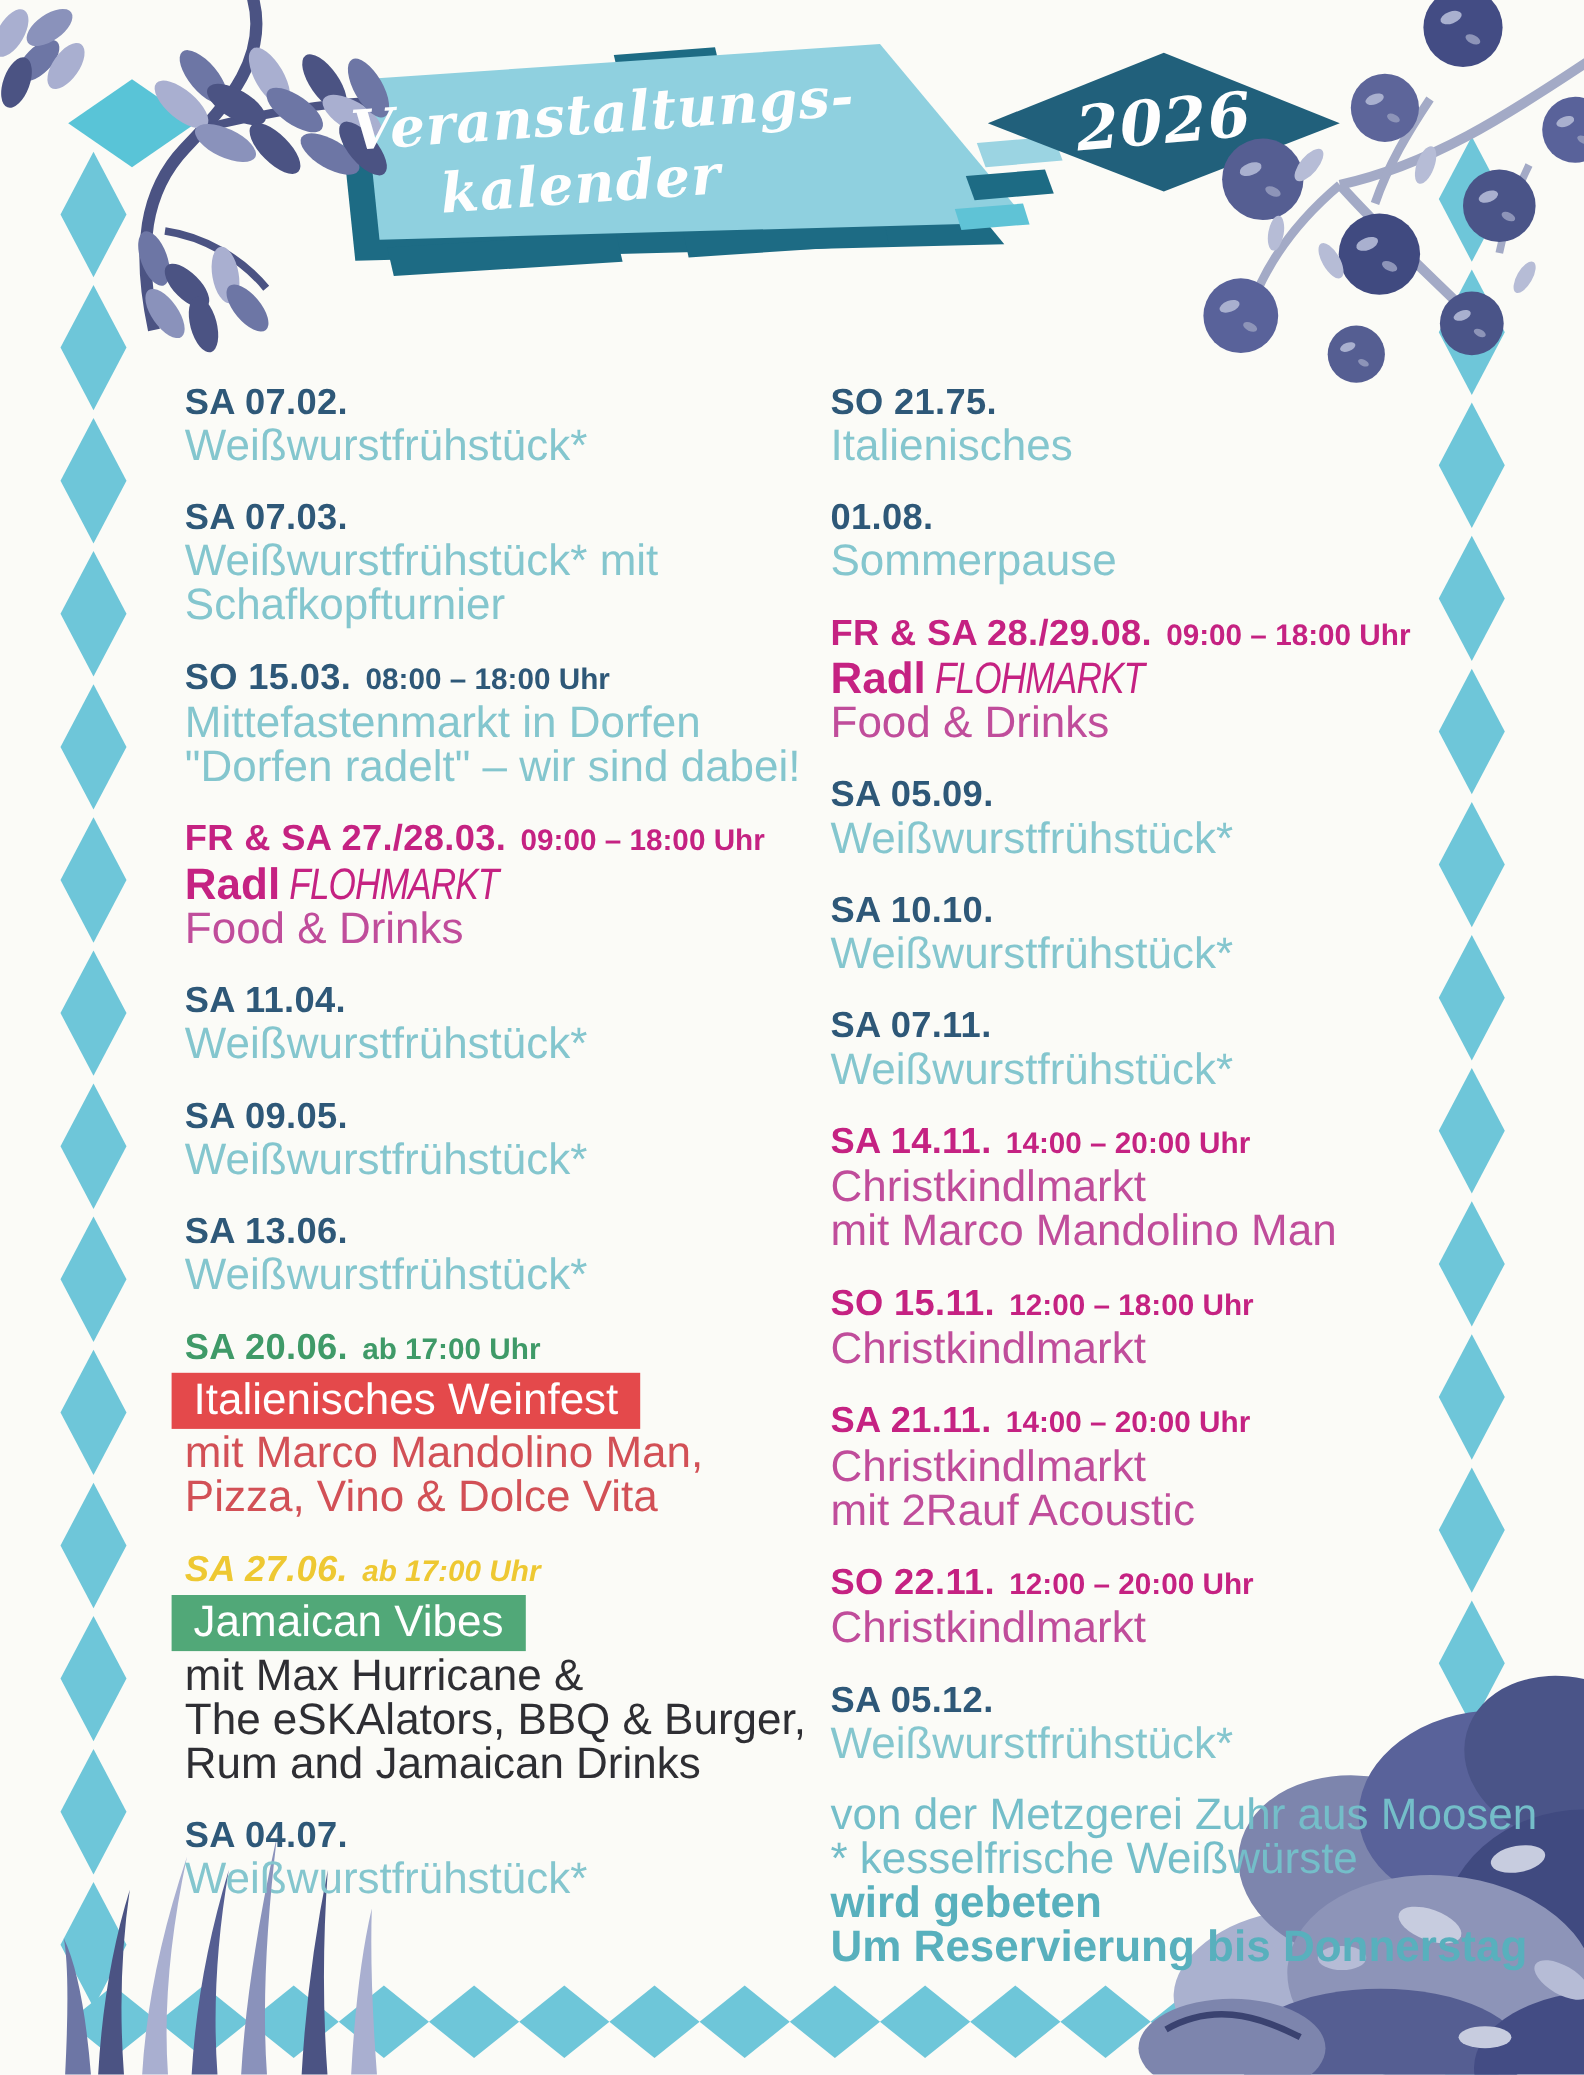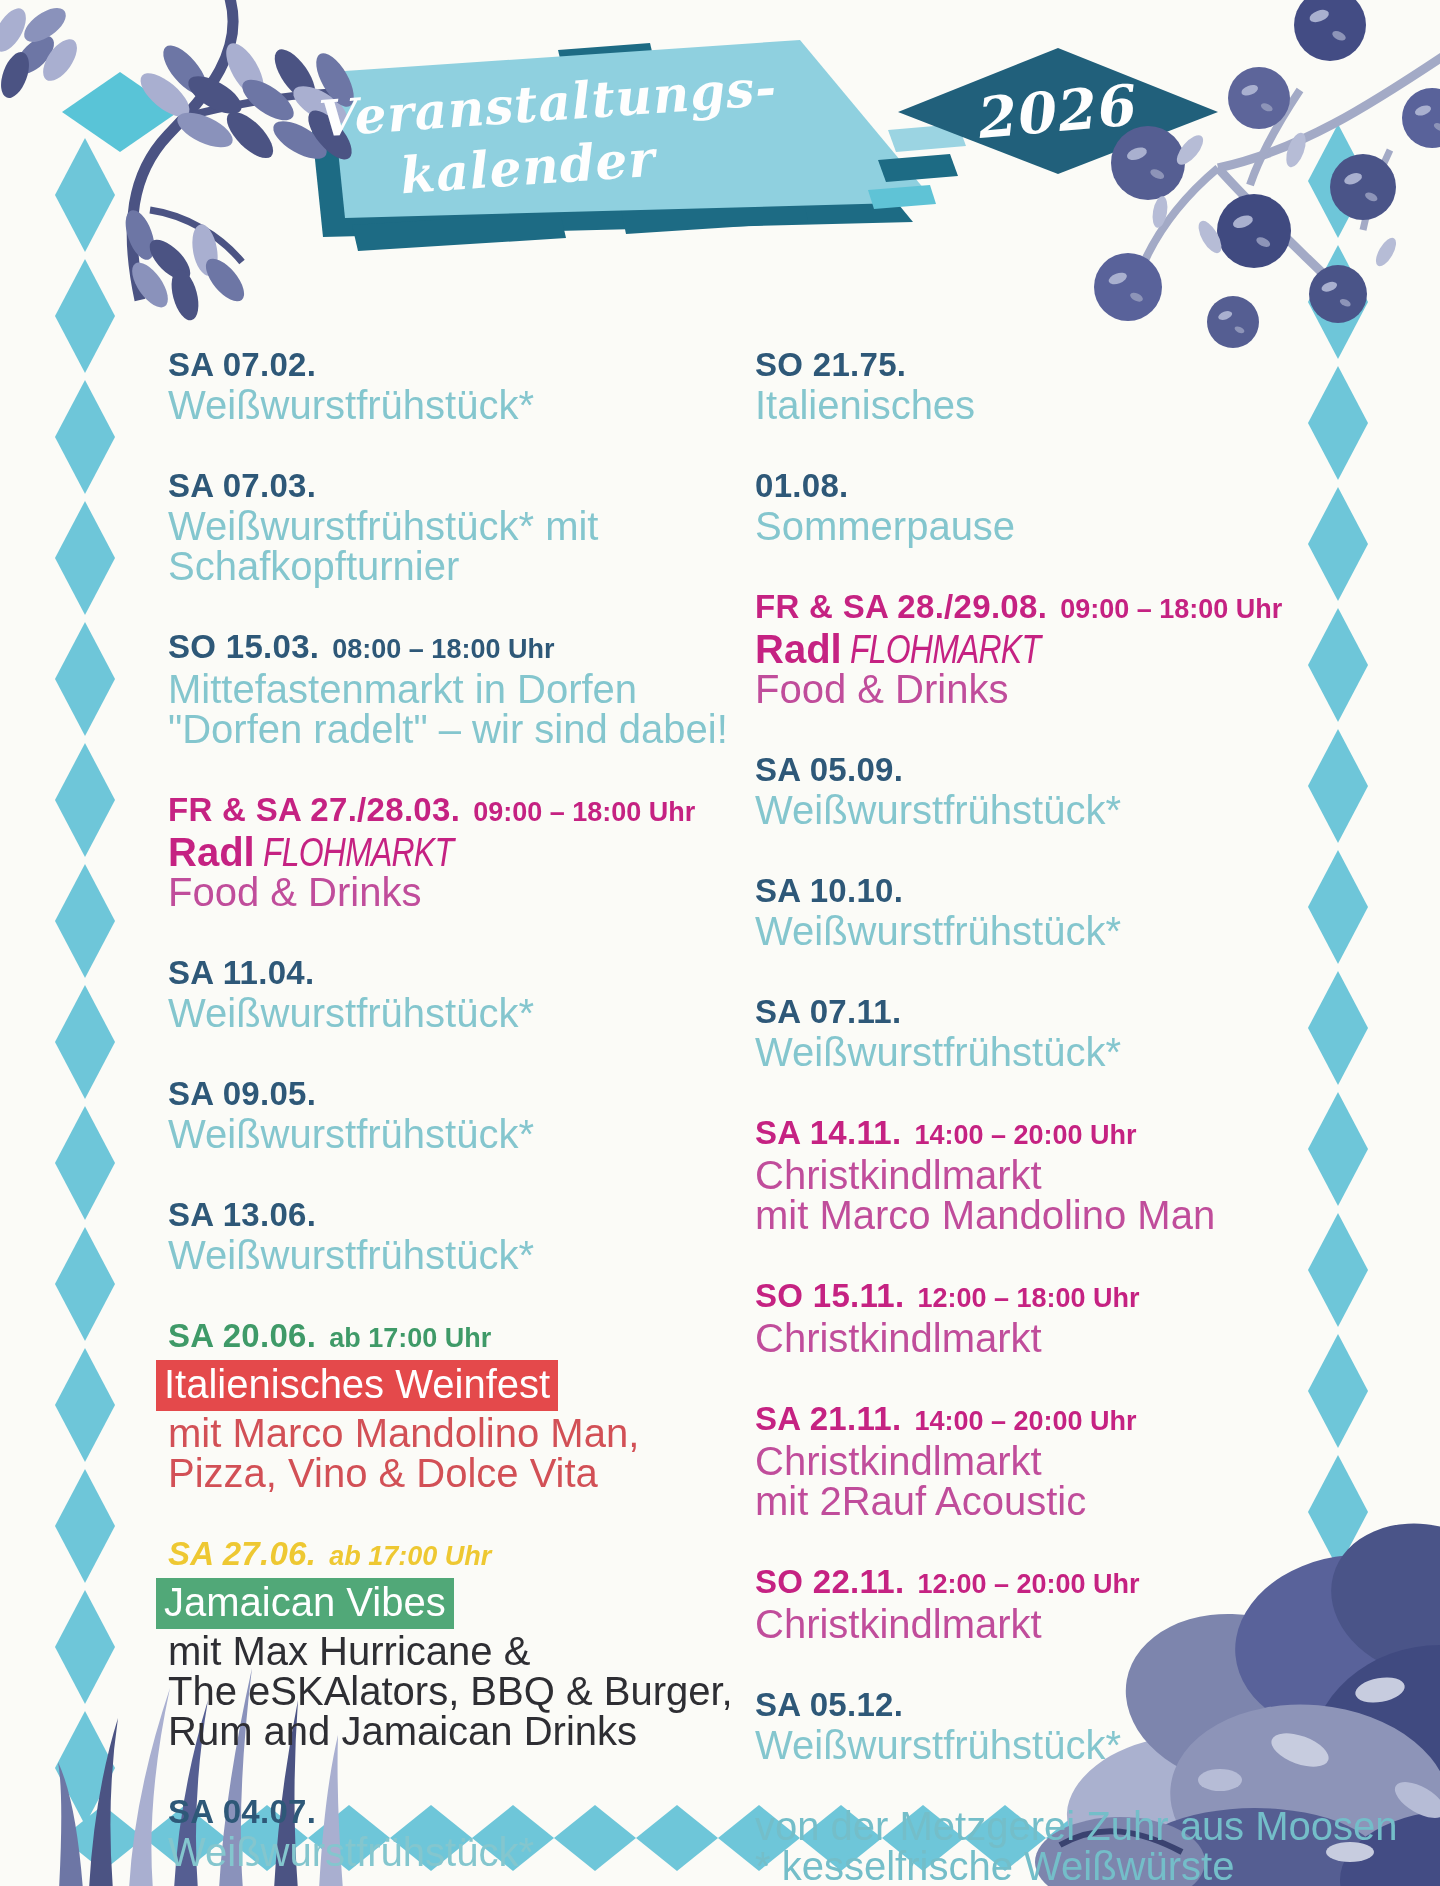--- a/index.html
+++ b/index.html
@@ -11,21 +11,21 @@
   #decor{position:absolute;left:0;top:0;width:1440px;height:1886px;}
   .banner-text{
     position:absolute;color:#fefefe;
     font-family:"DejaVu Serif", serif;font-style:italic;font-weight:bold;
     white-space:nowrap;transform:translate(-50%,-50%) rotate(-4deg);
     letter-spacing:1px;
   }
   #banner-line1{left:548px;top:103px;font-size:50px;}
   #banner-line2{left:528px;top:167px;font-size:50px;}
   #banner-year{left:1058px;top:111px;font-size:56px;transform:translate(-50%,-50%) rotate(-5deg);}
-  .event-col{position:absolute;display:flex;flex-direction:column;gap:41px;width:600px;}
+  .event-col{position:absolute;display:flex;flex-direction:column;gap:25px;width:600px;}
   #col-left{left:168px;top:345px;}
   #col-right{left:755px;top:345px;}
   .event{line-height:40px;white-space:nowrap;}
   .event-date{font-weight:bold;font-size:33px;letter-spacing:.3px;}
   .event-date .time-text{font-size:27px;margin-left:13px;letter-spacing:0;}
   .event-line{font-size:40px;}
   .dc-navy{color:var(--navy);}
   .dc-pink{color:var(--pink);}
   .dc-green{color:var(--green);}
   .dc-yellow{color:var(--yellow);font-style:italic;}
@@ -35,21 +35,21 @@
   .st-pinkBody{color:var(--pinkBody);}
   .st-red{color:var(--red);}
   .st-black{color:var(--black);}
   .st-radl{color:var(--pink);font-weight:bold;}
   .st-flohmarkt{
     color:var(--pink);font-style:italic;display:inline-block;
     transform:scaleX(.8);transform-origin:left center;letter-spacing:-1px;margin-left:8px;
   }
   .st-bandRed,.st-bandGreen{
     display:inline-block;color:#fff;line-height:1;
-    padding:4px 8px 7px;margin:2px 4px 2px -12px;
+    padding:4px 20px 7px;margin:2px 4px 2px -12px;
   }
   .st-bandRed{background:var(--redBand);}
   .st-bandGreen{background:var(--greenBand);}
 </style>
 </head>
 <body>
 
 <svg id="decor" viewBox="0 0 1440 1886" xmlns="http://www.w3.org/2000/svg">
   <g id="g-diamonds">
       <polygon points="120,72 178,112 120,152 62,112" fill="#59c4d7"></polygon>

